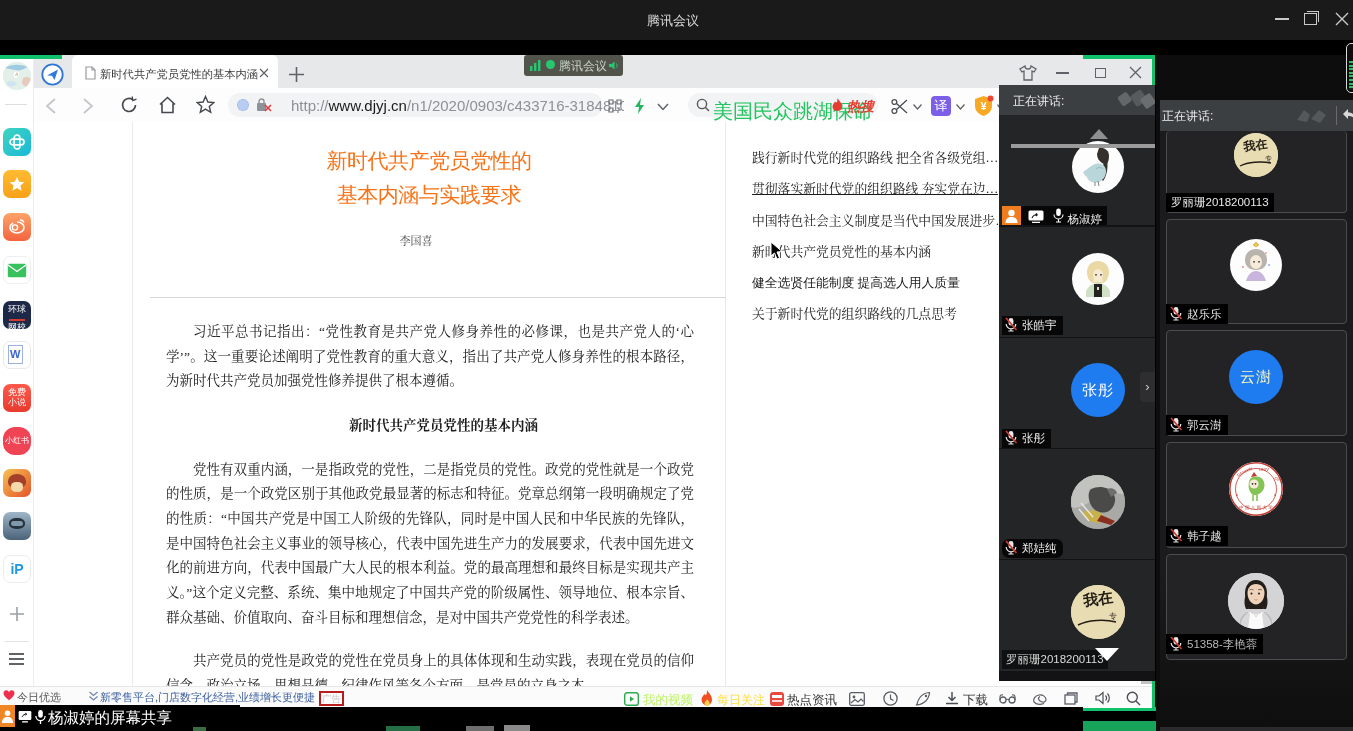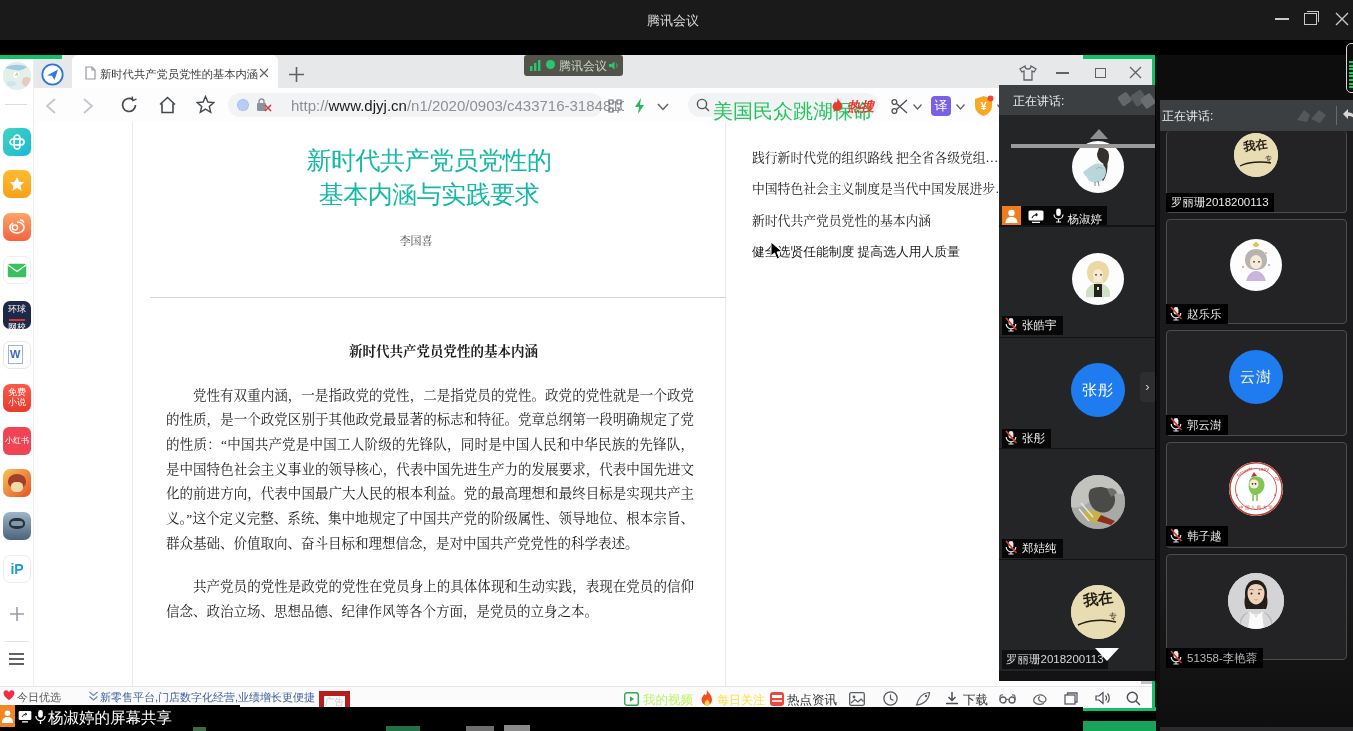--- a/index.html
+++ b/index.html
@@ -141,35 +141,38 @@
     <path d="M10.5 1 L19 4 V11 C19 16 15 19.5 10.5 21 C6 19.5 2 16 2 11 V4 Z" fill="#f7a925"></path>
     <text x="10.5" y="14.5" font-size="11" fill="#fff" text-anchor="middle" font-weight="bold">¥</text>
     <circle cx="17.5" cy="3.5" r="3" fill="#ee4633"></circle>
   </svg>
 <svg class="a" style="left:997px;top:104px" width="7" height="6" viewBox="0 0 7 6">
     <path d="M0.5 0.5 L3.5 5 L6.5 0.5" stroke="#5f6368" fill="none" stroke-width="1.3"></path>
   </svg>
 
 <div class="a" style="left:132px;top:122px;width:1px;height:564px;background:#e9e9e9;"></div>
 <div class="a" style="left:725px;top:122px;width:1px;height:564px;background:#e9e9e9;"></div>
-<div class="a" style="left:133px;top:144px;width:592px;text-align:center;font-size:25px;line-height:33.5px;color:#14b8a6;letter-spacing:-0.5px;">新时代共产党员党性的<br>基本内涵与实践要求</div>
+<div class="a" style="left:133px;top:144px;width:592px;text-align:center;font-size:21px;line-height:33.5px;color:#f97316;letter-spacing:-0.5px;">新时代共产党员党性的<br>基本内涵与实践要求</div>
 <div class="a" style="left:133px;top:232px;width:566px;text-align:center;font-size:11px;color:#3f3f3f;font-family:'Liberation Serif','Noto Serif CJK SC',serif;">李国喜</div>
 <div class="a" style="left:150px;top:297px;width:576px;height:1px;background:#d6d6d6;"></div>
 
 <div class="a" id="doc" style="left:166px;top:320px;width:528px;font-family:'Liberation Serif','Noto Serif CJK SC',serif;font-size:13.5px;line-height:24.7px;color:#1c1c1c;text-align:justify;">
+<p style="margin:0;text-indent:2em;">习近平总书记指出：“党性教育是共产党人修身养性的必修课，也是共产党人的‘心学’”。这一重要论述阐明了党性教育的重大意义，指出了共产党人修身养性的根本路径，为新时代共产党员加强党性修养提供了根本遵循。</p>
 <p style="margin:19.5px 0 0 0;text-align:center;text-indent:2em;font-weight:bold;">新时代共产党员党性的基本内涵</p>
 <p style="margin:19.3px 0 0 0;text-indent:2em;">党性有双重内涵，一是指政党的党性，二是指党员的党性。政党的党性就是一个政党的性质，是一个政党区别于其他政党最显著的标志和特征。党章总纲第一段明确规定了党的性质：“中国共产党是中国工人阶级的先锋队，同时是中国人民和中华民族的先锋队，是中国特色社会主义事业的领导核心，代表中国先进生产力的发展要求，代表中国先进文化的前进方向，代表中国最广大人民的根本利益。党的最高理想和最终目标是实现共产主义。”这个定义完整、系统、集中地规定了中国共产党的阶级属性、领导地位、根本宗旨、群众基础、价值取向、奋斗目标和理想信念，是对中国共产党党性的科学表述。</p>
 <p style="margin:18.7px 0 0 0;text-indent:2em;">共产党员的党性是政党的党性在党员身上的具体体现和生动实践，表现在党员的信仰信念、政治立场、思想品德、纪律作风等各个方面，是党员的立身之本。</p>
 </div>
 
 <div class="a" id="links" style="left:752px;top:143px;width:246px;height:230px;overflow:hidden;font-family:'Liberation Serif','Noto Serif CJK SC',serif;font-size:12.8px;color:#1c1c1c;">
 <div style="height:31.3px;line-height:31.3px;white-space:nowrap;">践行新时代党的组织路线&nbsp;把全省各级党组…</div>
+<div style="height:31.3px;line-height:31.3px;white-space:nowrap;text-decoration:underline;">贯彻落实新时代党的组织路线&nbsp;夯实党在边…</div>
 <div style="height:31.3px;line-height:31.3px;white-space:nowrap;">中国特色社会主义制度是当代中国发展进步…</div>
 <div style="height:31.3px;line-height:31.3px;white-space:nowrap;">新时代共产党员党性的基本内涵</div>
 <div style="height:31.3px;line-height:31.3px;white-space:nowrap;font-family:Liberation Serif, serif;">健全选贤任能制度&nbsp;提高选人用人质量</div>
+<div style="height:31.3px;line-height:31.3px;white-space:nowrap;">关于新时代党的组织路线的几点思考</div>
 </div>
 
 <svg class="a" style="left:770px;top:241px" width="13" height="19" viewBox="0 0 13 19">
     <path d="M1 1 L1 15 L4.5 12 L7 18 L9.5 17 L7 11 L12 10.5 Z" fill="#000" stroke="#fff" stroke-width="1"></path>
   </svg>
 
 <div class="a" style="left:3px;top:62px;width:28px;height:28px;border-radius:50%;overflow:hidden;background:#ddeee8;">
 <svg width="28" height="28" viewBox="0 0 28 28">
       <circle cx="14" cy="14" r="14" fill="#e3efe9"></circle>
       <path d="M2 6 C8 2 18 2 24 5 C20 8 16 9 12 8 C8 7 5 7 2 6Z" fill="#9fcbe2"></path>
@@ -198,21 +201,21 @@
 <div class="a" style="left:3px;top:256px;width:28px;height:28px;border-radius:7px;background:#fff;border:1px solid #eee;box-sizing:border-box;"></div>
 <svg class="a" style="left:7px;top:263px" width="20" height="15" viewBox="0 0 20 15">
     <rect x="0.8" y="0.8" width="18.4" height="13.4" rx="1.5" fill="#38c25e"></rect>
     <path d="M1 2 L10 8.5 L19 2" fill="none" stroke="#fff" stroke-width="1.4"></path>
   </svg>
 <div class="a" style="left:3px;top:301px;width:28px;height:28px;border-radius:7px;background:#1e2947;color:#fff;font-size:9px;line-height:9px;text-align:center;padding-top:4px;box-sizing:border-box;">环球<br><span style="display:inline-block;width:16px;height:2px;background:#d03a30;margin:0.5px 0;"></span><br>网校</div>
 <div class="a" style="left:3px;top:341px;width:28px;height:28px;border-radius:7px;background:#fff;border:1px solid #e8e8e8;box-sizing:border-box;"></div>
 <div class="a" style="left:8px;top:345px;width:13px;height:17px;border:1px solid #9ab2e8;background:#fff;"></div>
 <div class="a" style="left:10px;top:348px;color:#3a66c8;font-size:11px;font-weight:bold;">W</div>
 <div class="a" style="left:3px;top:384px;width:28px;height:28px;border-radius:7px;background:linear-gradient(180deg,#fd5a4b,#e83a2e);color:#fff;font-size:9px;line-height:10px;text-align:center;padding-top:3px;box-sizing:border-box;">免费<br>小说</div>
-<div class="a" style="left:3px;top:427px;width:28px;height:28px;border-radius:6px;background:#f04455;color:#fff;font-size:8px;line-height:28px;text-align:center;">小红书</div>
+<div class="a" style="left:3px;top:427px;width:28px;height:28px;border-radius:12px;background:#f04455;color:#fff;font-size:8px;line-height:28px;text-align:center;">小红书</div>
 <div class="a" style="left:3px;top:469px;width:28px;height:28px;border-radius:7px;background:linear-gradient(135deg,#f8c153,#e4542b);"></div>
 <div class="a" style="left:8px;top:474px;width:18px;height:14px;border-radius:50% 50% 40% 40%;background:#a2402a;"></div>
 <div class="a" style="left:11px;top:482px;width:12px;height:10px;border-radius:40%;background:#f5d9a8;"></div>
 <div class="a" style="left:3px;top:512px;width:28px;height:28px;border-radius:7px;background:linear-gradient(180deg,#9fb6c8,#4b637a);"></div>
 <div class="a" style="left:9px;top:518px;width:16px;height:11px;border-radius:45%;background:#26323c;"></div>
 <div class="a" style="left:11px;top:521px;width:12px;height:5px;border-radius:3px;background:#7f98ab;"></div>
 <div class="a" style="left:3px;top:555px;width:28px;height:28px;border-radius:7px;background:#fff;border:1px solid #ececec;box-sizing:border-box;color:#1d9ae0;font-size:14px;font-weight:bold;text-align:center;line-height:26px;">iP</div>
 <svg class="a" style="left:9px;top:606px" width="16" height="16" viewBox="0 0 16 16">
     <path d="M8 1 V15 M1 8 H15" stroke="#9aa0a6" stroke-width="1.6"></path>
   </svg>
@@ -223,21 +226,21 @@
 
 <div class="a" id="bottombar" style="left:0;top:686px;width:1152px;height:21px;background:#fbfbfb;border-top:1px solid #e7e7e7;"></div>
 <svg class="a" style="left:3px;top:690px" width="12" height="11" viewBox="0 0 15 14">
     <path d="M7.5 13 C3 9.5 0.5 7 0.5 4.2 A3.6 3.6 0 0 1 7.5 2.8 A3.6 3.6 0 0 1 14.5 4.2 C14.5 7 12 9.5 7.5 13 Z" fill="#ef2f4e"></path>
   </svg>
 <div class="a" style="left:17px;top:690px;font-size:11px;color:#555;">今日优选</div>
 <svg class="a" style="left:88px;top:691px" width="11" height="11" viewBox="0 0 11 11">
     <path d="M1.5 1 L5.5 4.5 L9.5 1 M1.5 5.5 L5.5 9 L9.5 5.5" fill="none" stroke="#7287ad" stroke-width="1.3"></path>
   </svg>
 <div class="a" style="left:100px;top:690px;font-size:11px;color:#3c5f9e;">新零售平台,门店数字化经营,业绩增长更便捷</div>
-<div class="a" style="left:319px;top:691px;font-size:9.5px;color:#c9c9c9;border:5px solid #b91c1c;padding:0 1px;line-height:11px;">广告</div>
+<div class="a" style="left:319px;top:691px;font-size:9.5px;color:#c9c9c9;border:2px solid #b91c1c;padding:0 1px;line-height:11px;">广告</div>
 <svg class="a" style="left:624px;top:692px" width="15" height="14" viewBox="0 0 15 14">
     <rect x="0.7" y="0.7" width="13.6" height="12.6" rx="2.4" fill="none" stroke="#2eab4f" stroke-width="1.4"></rect>
     <path d="M6 4.2 L10 7 L6 9.8 Z" fill="#2eab4f"></path>
   </svg>
 <div class="a" style="left:643px;top:692px;font-size:12.5px;color:#bef264;">我的视频</div>
 <svg class="a" style="left:700px;top:690px" width="14" height="17" viewBox="0 0 14 17">
     <path d="M7 0 C8.7 3.4 12 5 12 10 A5.2 5.2 0 0 1 1.6 10 C1.6 6.7 3.2 6.1 4.3 3.9 C5.4 5.5 7 6.1 7 0Z" fill="#f04f23"></path>
     <path d="M7 16 A2.6 2.6 0 0 0 9.6 13.2 C9.6 11.5 8.4 10.8 7.3 9.3 C6.2 10.8 4.6 11.5 4.6 13.2 A2.6 2.6 0 0 0 7 16Z" fill="#fbd04e"></path>
   </svg>
 <div class="a" style="left:717px;top:692px;font-size:12px;color:#fde047;">每日关注</div>
@@ -391,21 +394,21 @@
   <div class="a lab1" style="left:3px;top:231px;"><svg width="14" height="15" viewBox="0 0 14 15">
         <rect x="4.6" y="1" width="4.8" height="7.6" rx="2.4" fill="#e8e8e8"></rect>
         <path d="M2.2 7 A4.8 4.8 0 0 0 11.8 7 M7 11.5 V14 M4.4 14 H9.6" fill="none" stroke="#e8e8e8" stroke-width="1.2"></path>
         <path d="M2 1 L12.5 13" stroke="#d03a30" stroke-width="1.7"></path>
       </svg>张皓宇</div>
   <div class="a lab1" style="left:3px;top:344px;"><svg width="14" height="15" viewBox="0 0 14 15">
         <rect x="4.6" y="1" width="4.8" height="7.6" rx="2.4" fill="#e8e8e8"></rect>
         <path d="M2.2 7 A4.8 4.8 0 0 0 11.8 7 M7 11.5 V14 M4.4 14 H9.6" fill="none" stroke="#e8e8e8" stroke-width="1.2"></path>
         <path d="M2 1 L12.5 13" stroke="#d03a30" stroke-width="1.7"></path>
       </svg>张彤</div>
-  <div class="a lab1" style="left:3px;top:454px;"><svg width="14" height="15" viewBox="0 0 14 15">
+  <div class="a lab1" style="left:3px;top:454px;border-radius:7px;"><svg width="14" height="15" viewBox="0 0 14 15">
         <rect x="4.6" y="1" width="4.8" height="7.6" rx="2.4" fill="#e8e8e8"></rect>
         <path d="M2.2 7 A4.8 4.8 0 0 0 11.8 7 M7 11.5 V14 M4.4 14 H9.6" fill="none" stroke="#e8e8e8" stroke-width="1.2"></path>
         <path d="M2 1 L12.5 13" stroke="#d03a30" stroke-width="1.7"></path>
       </svg>郑姞纯</div>
   <div class="a" style="left:3px;top:565px;height:19px;background:rgba(0,0,0,0.55);color:#d9d9d9;font-size:11.5px;line-height:19px;padding:0 4px;">罗丽珊2018200113</div>
   <div class="a" style="left:96px;top:563px;width:0;height:0;border-left:12px solid transparent;border-right:12px solid transparent;border-top:13px solid #fff;"></div>
 
   <div class="a" style="left:141px;top:287px;width:15px;height:30px;background:#2e2e30;border-radius:4px 0 0 4px;color:#cfcfcf;font-size:13px;line-height:29px;text-align:center;">›</div>
 </div>
 
@@ -490,18 +493,18 @@
         <rect x="4.6" y="1" width="4.8" height="7.6" rx="2.4" fill="#e8e8e8"></rect>
         <path d="M2.2 7 A4.8 4.8 0 0 0 11.8 7 M7 11.5 V14 M4.4 14 H9.6" fill="none" stroke="#e8e8e8" stroke-width="1.2"></path>
         <path d="M2 1 L12.5 13" stroke="#d03a30" stroke-width="1.7"></path>
       </svg>郭云澍</div>
   <div class="a lab2m" style="left:6px;top:426px;"><svg width="14" height="15" viewBox="0 0 14 15">
         <rect x="4.6" y="1" width="4.8" height="7.6" rx="2.4" fill="#e8e8e8"></rect>
         <path d="M2.2 7 A4.8 4.8 0 0 0 11.8 7 M7 11.5 V14 M4.4 14 H9.6" fill="none" stroke="#e8e8e8" stroke-width="1.2"></path>
         <path d="M2 1 L12.5 13" stroke="#d03a30" stroke-width="1.7"></path>
       </svg>韩子越</div>
   <div class="a" style="left:0;top:627px;width:193px;height:4px;background:#2b2b2d;"></div>
-  <div class="a lab2m" style="left:6px;top:548px;color:#b8b8b8;"><svg width="14" height="15" viewBox="0 0 14 15">
+  <div class="a lab2m" style="left:6px;top:534px;color:#b8b8b8;"><svg width="14" height="15" viewBox="0 0 14 15">
         <rect x="4.6" y="1" width="4.8" height="7.6" rx="2.4" fill="#e8e8e8"></rect>
         <path d="M2.2 7 A4.8 4.8 0 0 0 11.8 7 M7 11.5 V14 M4.4 14 H9.6" fill="none" stroke="#e8e8e8" stroke-width="1.2"></path>
         <path d="M2 1 L12.5 13" stroke="#d03a30" stroke-width="1.7"></path>
       </svg>51358-李艳蓉</div>
 </div>
 
 </body></html>

